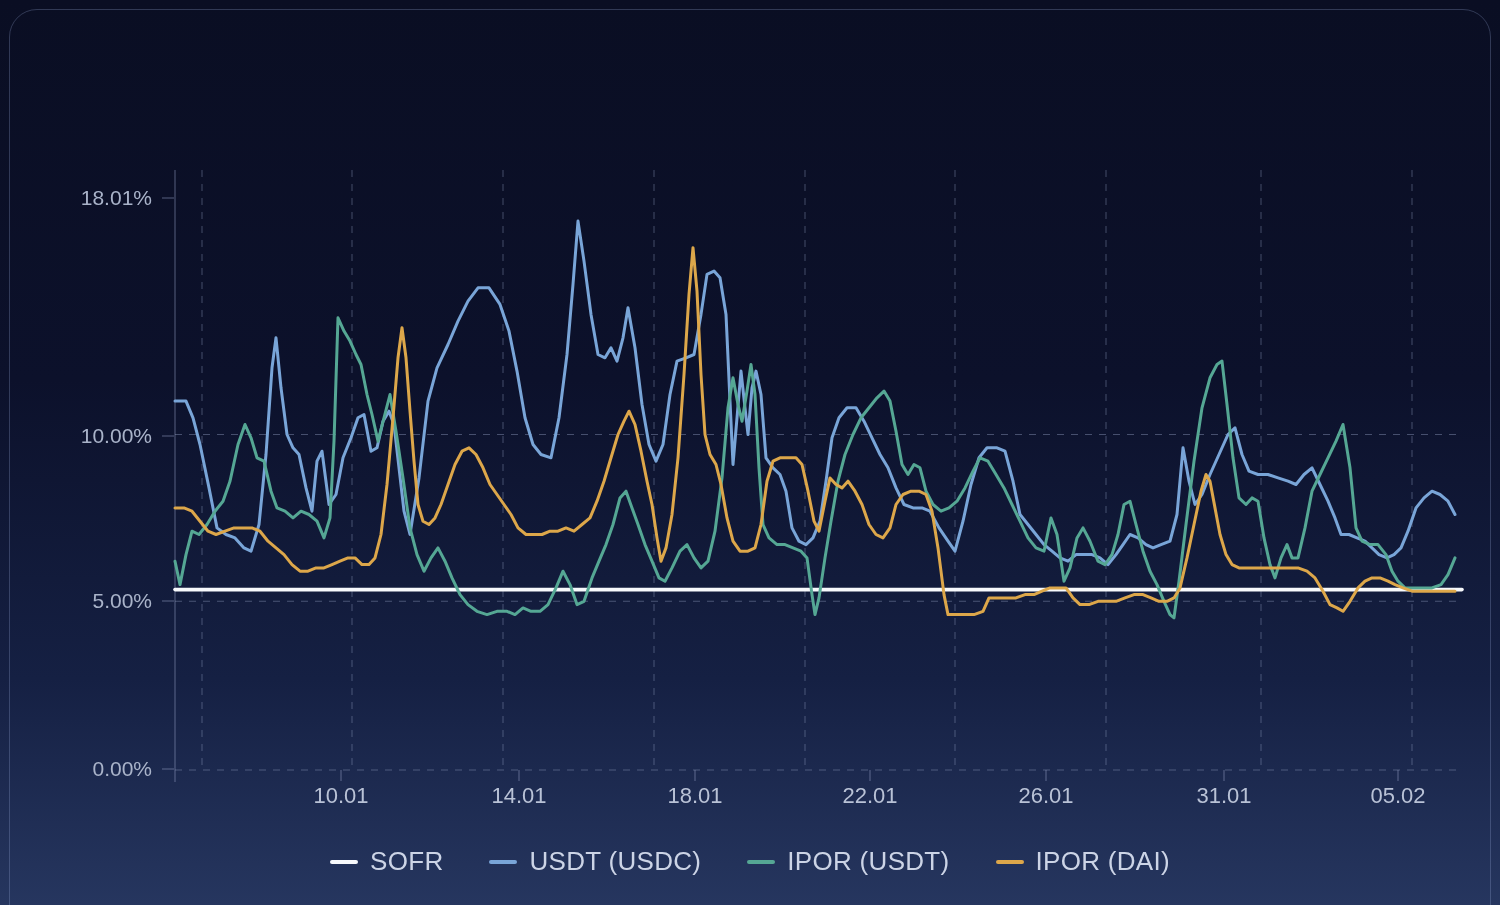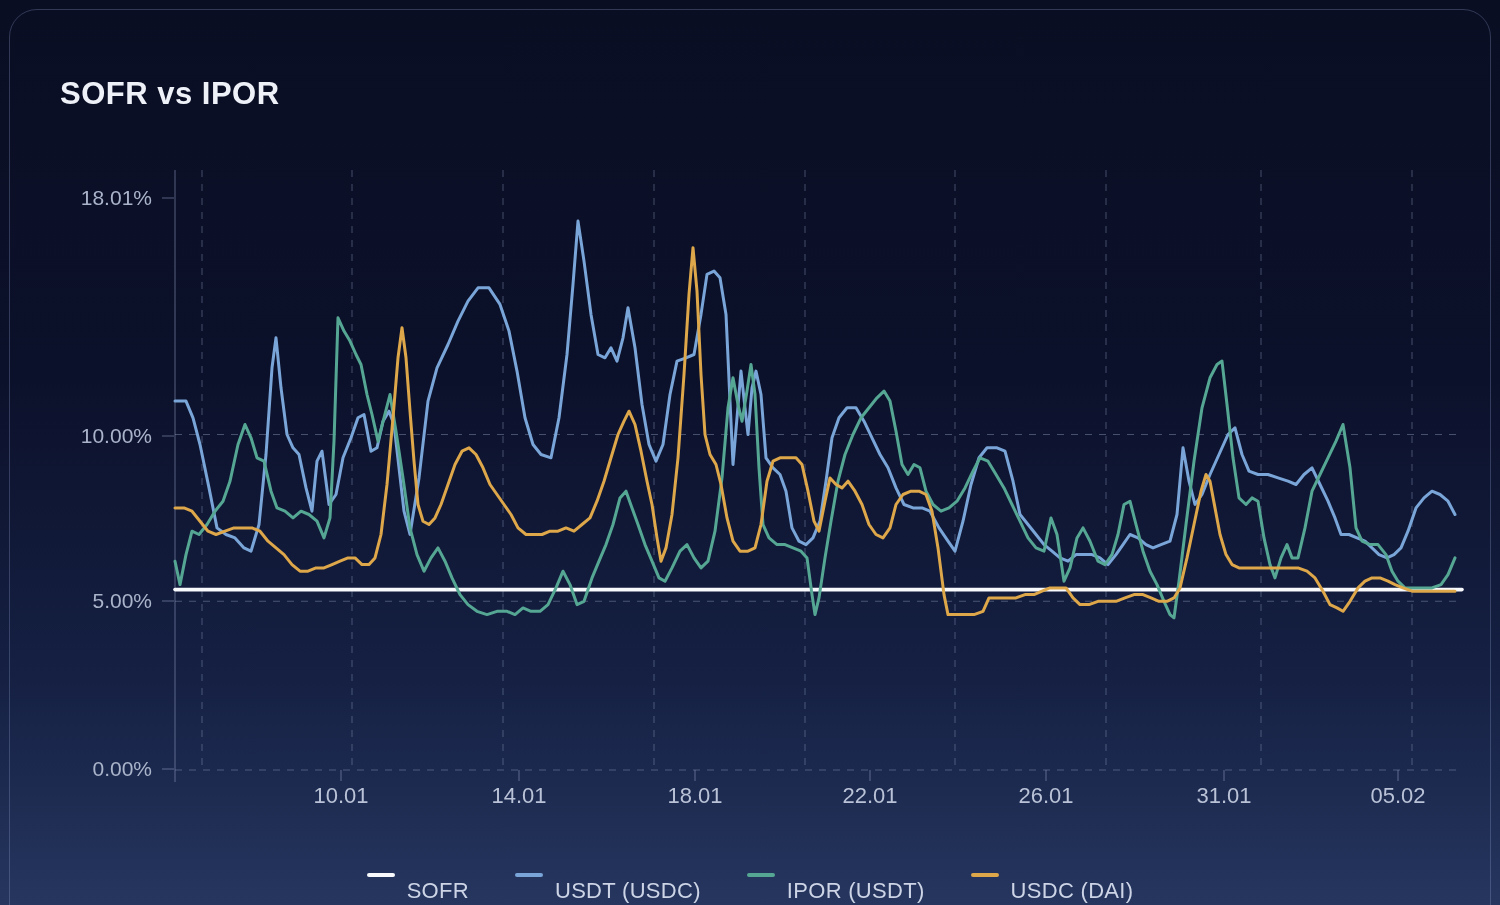--- a/index.html
+++ b/index.html
@@ -17,30 +17,29 @@
     position:absolute;left:60px;top:76px;
     font-size:31px;font-weight:700;color:#eef1f8;letter-spacing:0.5px;
   }
   .chart-svg{position:absolute;left:0;top:0;width:1500px;height:905px;}
   .legend{
     position:absolute;left:0;top:846px;width:1500px;
     display:flex;justify-content:center;align-items:center;gap:46px;
   }
   .legend-item{display:flex;align-items:center;gap:12px;cursor:pointer;}
   .legend-swatch{display:inline-block;width:28px;height:4px;border-radius:2px;background:#888;}
-  .legend-label{font-size:22px;color:#ccd4e6;letter-spacing:0.3px;margin-top:32px;}
+  .legend-label{font-size:26px;color:#ccd4e6;letter-spacing:0.3px;}
   text{font-family:"Liberation Sans","DejaVu Sans",sans-serif;}
 </style>
 </head>
 <body>
 
 <div class="stage">
   <div class="card-border"></div>
 
-  <div class="chart-title">SOFR vs IPOR</div>
 
   <svg id="chart-svg" class="chart-svg" viewBox="0 0 1500 905">
       <line x1="202" y1="170" x2="202" y2="770" stroke="rgba(150,163,198,0.42)" stroke-width="1" stroke-dasharray="7 7"></line>
       <line x1="352" y1="170" x2="352" y2="770" stroke="rgba(150,163,198,0.42)" stroke-width="1" stroke-dasharray="7 7"></line>
       <line x1="503" y1="170" x2="503" y2="770" stroke="rgba(150,163,198,0.42)" stroke-width="1" stroke-dasharray="7 7"></line>
       <line x1="654" y1="170" x2="654" y2="770" stroke="rgba(150,163,198,0.42)" stroke-width="1" stroke-dasharray="7 7"></line>
       <line x1="805" y1="170" x2="805" y2="770" stroke="rgba(150,163,198,0.42)" stroke-width="1" stroke-dasharray="7 7"></line>
       <line x1="955" y1="170" x2="955" y2="770" stroke="rgba(150,163,198,0.42)" stroke-width="1" stroke-dasharray="7 7"></line>
       <line x1="1106" y1="170" x2="1106" y2="770" stroke="rgba(150,163,198,0.42)" stroke-width="1" stroke-dasharray="7 7"></line>
       <line x1="1261" y1="170" x2="1261" y2="770" stroke="rgba(150,163,198,0.42)" stroke-width="1" stroke-dasharray="7 7"></line>
@@ -85,16 +84,16 @@
     <div class="legend-item">
       <span class="legend-swatch" style="background: rgb(121, 165, 216);"></span>
       <span class="legend-label">USDT (USDC)</span>
     </div>
     <div class="legend-item">
       <span class="legend-swatch" style="background: rgb(85, 167, 148);"></span>
       <span class="legend-label">IPOR (USDT)</span>
     </div>
     <div class="legend-item">
       <span class="legend-swatch" style="background: rgb(221, 167, 74);"></span>
-      <span class="legend-label">USDC (DAI)</span>
+      <span class="legend-label">IPOR (DAI)</span>
     </div>
   </div>
 </div>
 
 </body></html>

